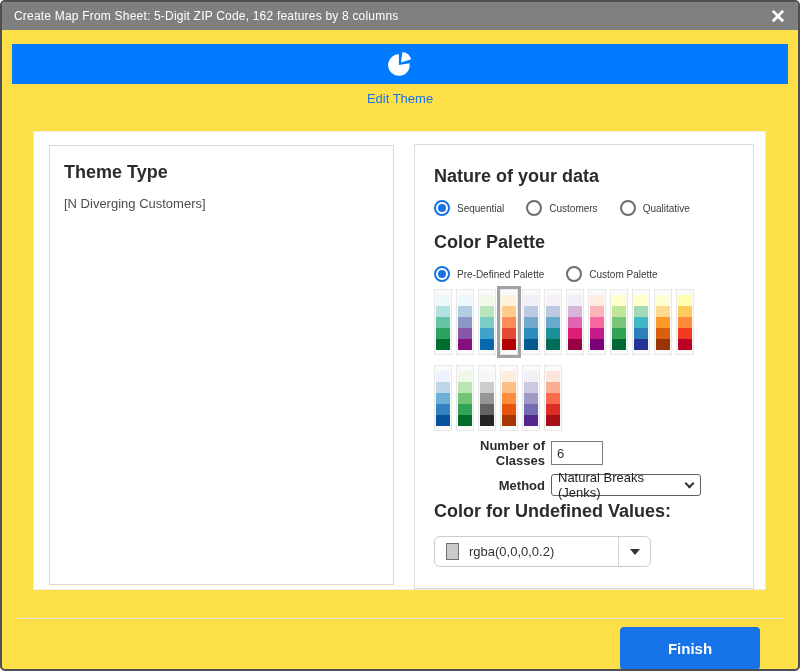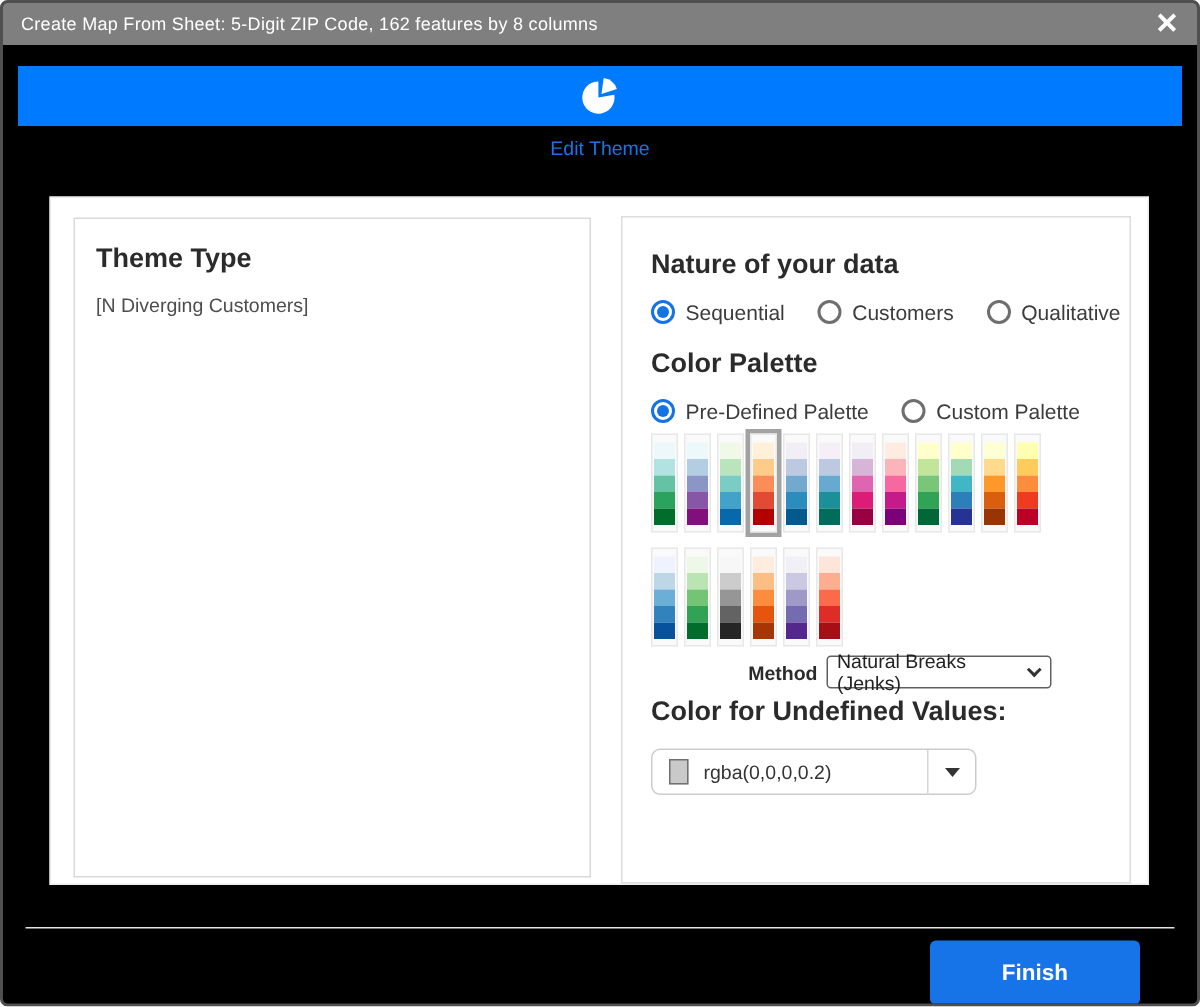--- a/index.html
+++ b/index.html
@@ -1,32 +1,32 @@
 <!DOCTYPE html>
 <html><head>
 <meta charset="utf-8">
 <style>
   *{box-sizing:border-box;margin:0;padding:0}
   html,body{background:#fff}
   body{font-family:"Liberation Sans",sans-serif;width:800px;height:671px}
-  .dialog{position:relative;width:800px;height:671px;background:#000000;border:2px solid #4f4f4f;border-radius:5px;overflow:hidden}
+  .dialog{position:relative;width:800px;height:671px;background:#fde047;border:2px solid #4f4f4f;border-radius:5px;overflow:hidden}
   .titlebar{height:28px;background:#7f7f7f;display:flex;align-items:center;padding:0 12px;color:#fff}
   .titlebar-title{font-size:12px;flex:1;letter-spacing:.2px}
   .close{font-size:19px;font-weight:bold;color:#fff;cursor:pointer;line-height:1}
   .banner{margin:14px 10px 0;height:40px;display:flex;align-items:center;justify-content:center}
   .edit-theme{margin-top:7px;text-align:center;font-size:13px}
   .edit-theme span{cursor:pointer}
   .panel-outer{position:absolute;left:31px;top:129px;width:733px;height:459px;border:1px solid #ebebeb;background:#fff}
   .left-box{position:absolute;left:15px;top:13px;width:345px;height:440px;border:1px solid #d9d9d9;padding:16px 14px}
   .right-box{position:absolute;left:380px;top:12px;width:340px;height:445px;border:1px solid #dcdcdc;padding:21px 0 0 19px}
   .h-label{font-size:18px;font-weight:bold;color:#2b2b2b}
   .v-text{font-size:13px;color:#4d4d4d}
   .mt13{margin-top:13px}.mt27{margin-top:27px}.mt16{margin-top:16px}
   .radio-row{margin-top:13px;display:flex;align-items:center;gap:22px}
-  .radio-item{display:flex;align-items:flex-start;gap:7px;font-size:14px;color:#3c3c3c;cursor:pointer}
+  .radio-item{display:flex;align-items:center;gap:7px;font-size:10px;color:#3c3c3c;cursor:pointer}
   .radio-circle{width:16px;height:16px;border-radius:50%;border:2px solid #6e6e6e;background:#fff;position:relative;flex:0 0 auto}
   .radio-circle.selected{border-color:#1673e6}
   .radio-circle.selected::after{content:"";position:absolute;left:2px;top:2px;width:8px;height:8px;border-radius:50%;background:#1673e6}
   .palette-row{display:flex;gap:4px}
   .palette-row.first{margin-top:7px}
   .palette-row.second{margin-top:10px}
   .strip{width:18px;height:66px;background:#fafafa;border:1px solid #e8e8e8;display:flex;flex-direction:column;align-items:center;padding-top:5px;cursor:pointer}
   .seg{width:14px;height:11px;flex:0 0 auto}
   .strip-selected{box-shadow:0 0 0 3px #a2a2a2}
   .form-row{display:flex;align-items:center}
@@ -227,20 +227,24 @@
           <div class="strip">
             <div class="seg" style="background: rgb(254, 229, 217);"></div>
             <div class="seg" style="background: rgb(252, 174, 145);"></div>
             <div class="seg" style="background: rgb(251, 106, 74);"></div>
             <div class="seg" style="background: rgb(222, 45, 38);"></div>
             <div class="seg" style="background: rgb(165, 15, 21);"></div>
           </div>
         </div>
 
 
+      <div class="form-row" style="margin-top:7px">
+        <span class="form-label">Number of Classes</span>
+        <input class="num-input" value="6" style="">
+      </div>
 
       <div class="form-row" style="margin-top:6px">
         <span class="form-label">Method</span>
         <span class="select-box">
           <span>Natural Breaks (Jenks)</span>
           <span class="chev"></span>
         </span>
       </div>
 
       <div class="h-label" style="margin-top:5px">Color for Undefined Values:</div>

